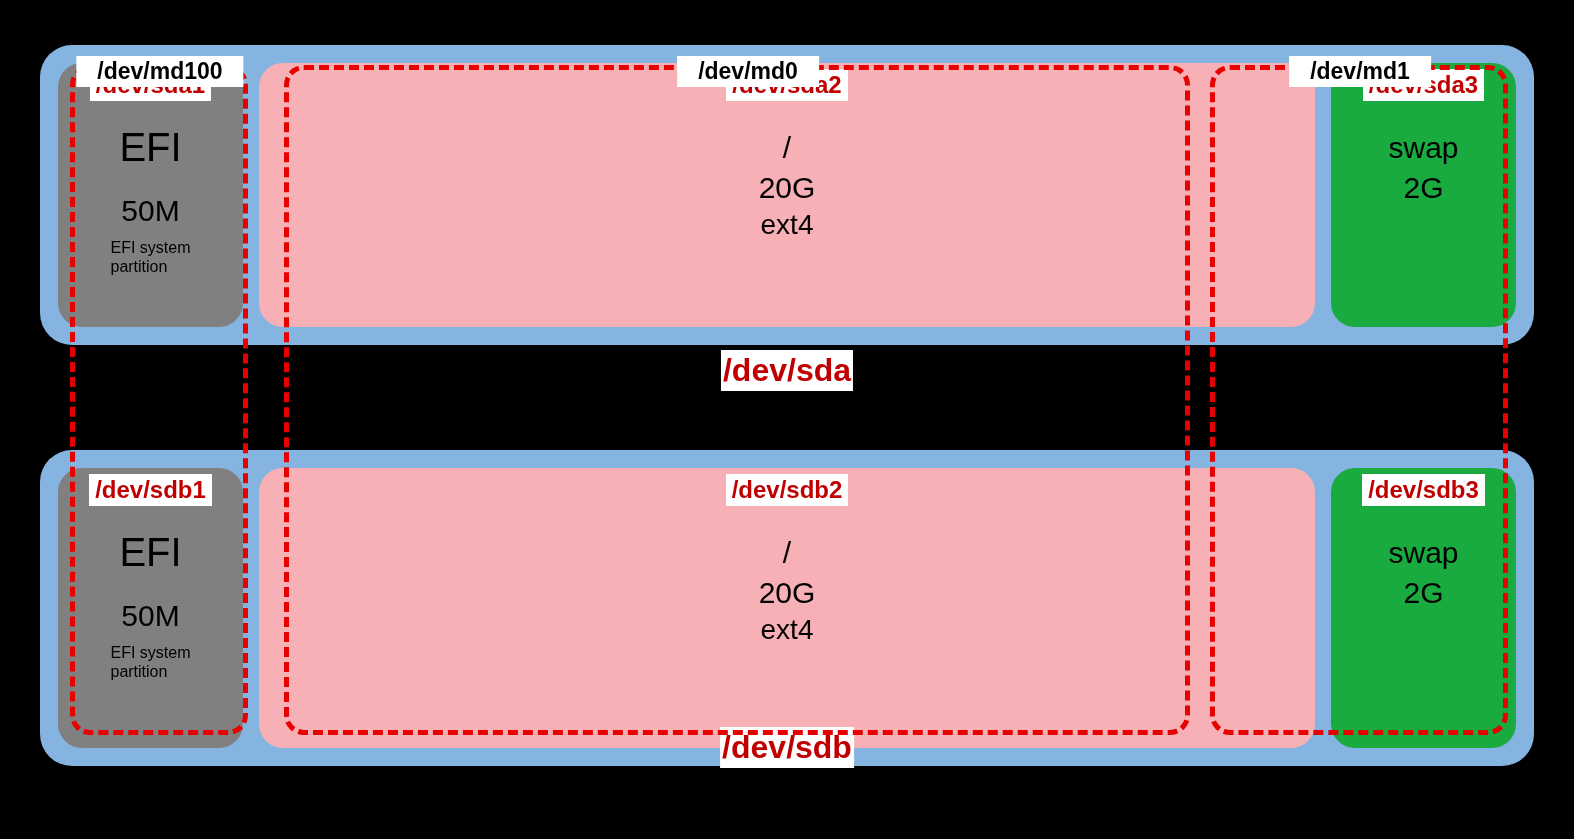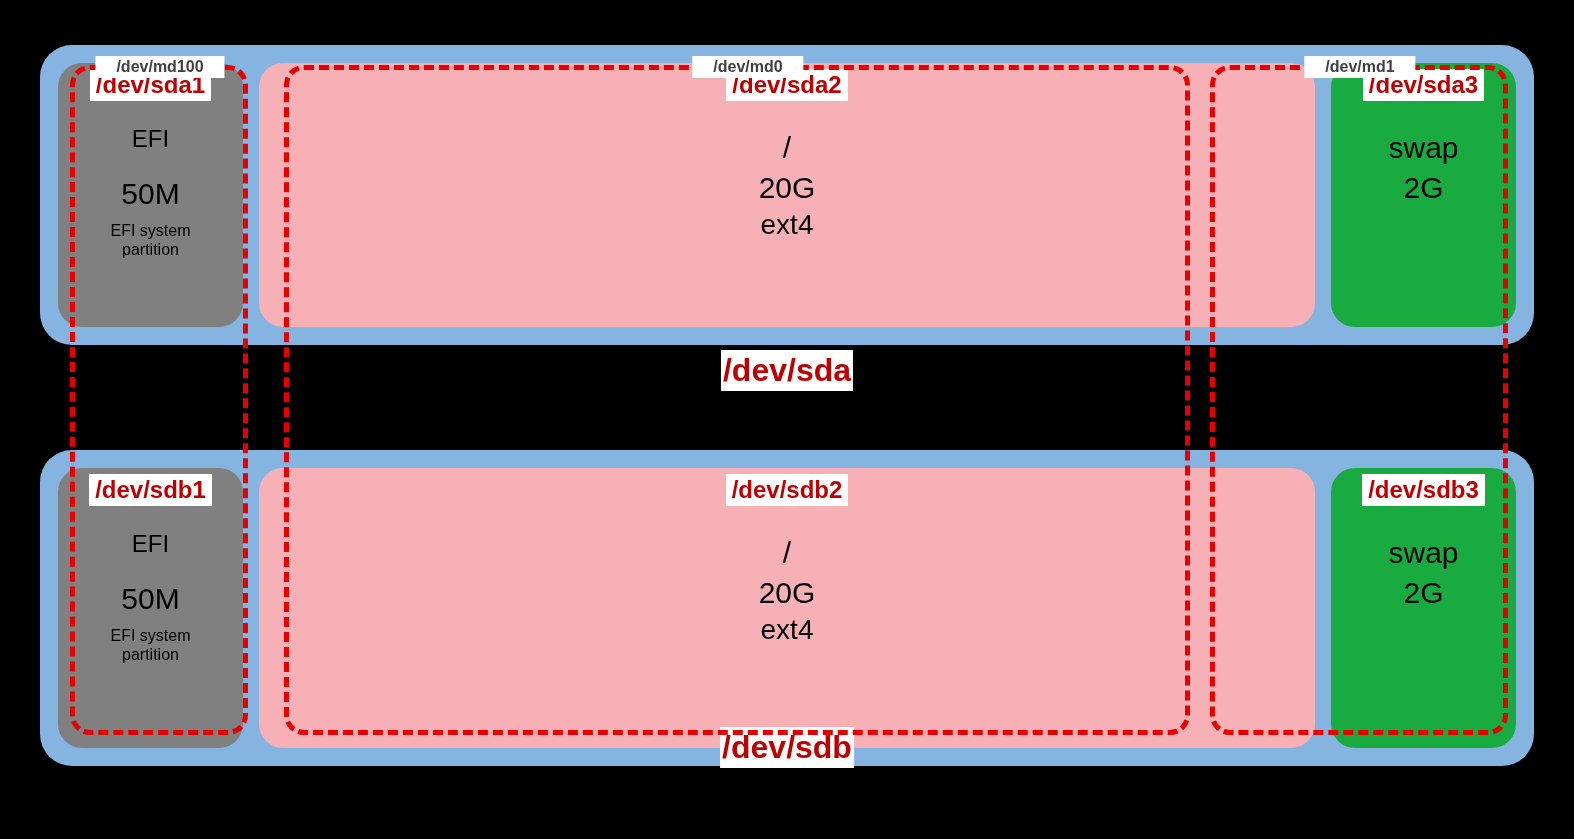--- a/index.html
+++ b/index.html
@@ -48,23 +48,23 @@
       background: #fff;
       color: #c00000;
       font-weight: bold;
       font-size: 24px;
       padding: 2px 6px;
       margin-bottom: 6px;
     }
     .part-line1 { font-size: 30px; margin-top: 24px; }
     .part-line2 { font-size: 30px; margin-top: 6px; }
     .part-line3 { font-size: 28px; margin-top: 4px; }
-    .efi-part .part-line1 { font-size: 24px; margin-top: 18px; text-align: center; }
+    .efi-part .part-line1 { font-size: 40px; margin-top: 18px; text-align: center; }
     .efi-part .part-line2 { font-size: 30px; margin-top: 24px; }
-    .efi-sub { font-size: 16px; margin-top: 10px; text-align: center; line-height: 1.2; }
+    .efi-sub { font-size: 16px; margin-top: 10px; text-align: left; line-height: 1.2; }
     .swap-part .part-line1 { }
     .disk-label {
       position: absolute;
       background: #fff;
       color: #c00000;
       font-weight: bold;
       font-size: 32px;
       padding: 2px 2px;
       left: 50%;
       transform: translateX(-50%);
@@ -76,23 +76,23 @@
       border: 5px dashed #e60000;
       border-radius: 20px;
       pointer-events: none;
     }
     .md100 { left: 70px; top: 65px; width: 178px; height: 670px; }
     .md0 { left: 284px; top: 65px; width: 906px; height: 670px; }
     .md1 { left: 1210px; top: 65px; width: 298px; height: 670px; }
     .md-label {
       position: absolute;
       background: #fff;
-      color: #404040;
+      color: #000000;
       font-weight: bold;
-      font-size: 16px;
+      font-size: 23px;
       padding: 2px 21px;
       transform: translateX(-50%);
       top: 56px;
     }
     .md100-label { left: 160px; }
     .md0-label { left: 748px; }
     .md1-label { left: 1360px; }
   </style>
 </head>
 <body>

